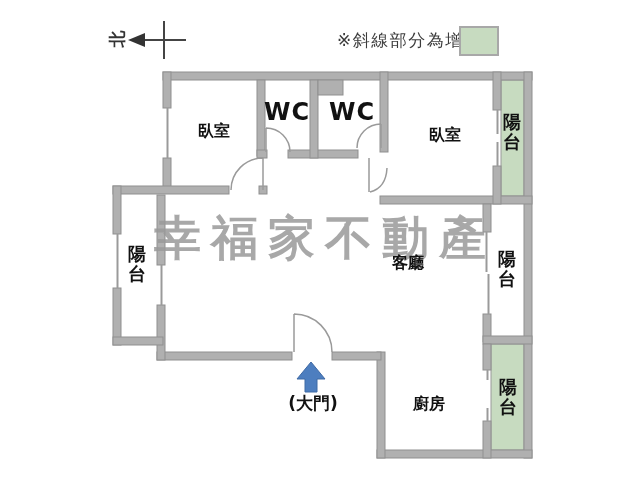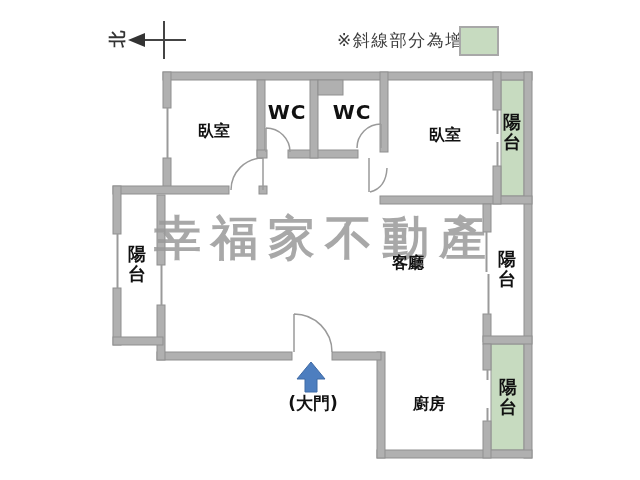--- a/index.html
+++ b/index.html
@@ -13,21 +13,21 @@
   .win{stroke:#9a9a9a;stroke-width:2;fill:none;}
   .door{fill:none;stroke:#9a9a9a;stroke-width:1.5;}
   .compass-line{stroke:#444444;stroke-width:2;fill:none;}
   .compass-head{fill:#333333;}
   .arrow{fill:#4d7ebf;stroke:#3f6aa5;stroke-width:1;}
   .lbl{
     position:absolute;transform:translate(-50%,-50%);color:#111111;
     font-weight:700;font-size:16px;white-space:nowrap;z-index:6;line-height:1.1;
   }
   .lbl.vert{width:28px;white-space:normal;word-break:break-all;text-align:center;font-size:18px;}
-  .lbl.wc{font-size:20px;letter-spacing:1px;}
+  .lbl.wc{font-size:24px;letter-spacing:1px;}
   .lbl.small{font-size:17px;font-weight:600;}
   .watermark{
     position:absolute;left:325px;top:238px;transform:translate(-50%,-50%);
     font-size:47px;font-weight:700;color:#9a9a9a;opacity:.85;letter-spacing:10px;
     white-space:nowrap;z-index:5;
   }
   .note{
     position:absolute;top:29px;font-size:17px;color:#3c3c3c;font-weight:400;
     letter-spacing:1.5px;white-space:nowrap;z-index:6;
   }

